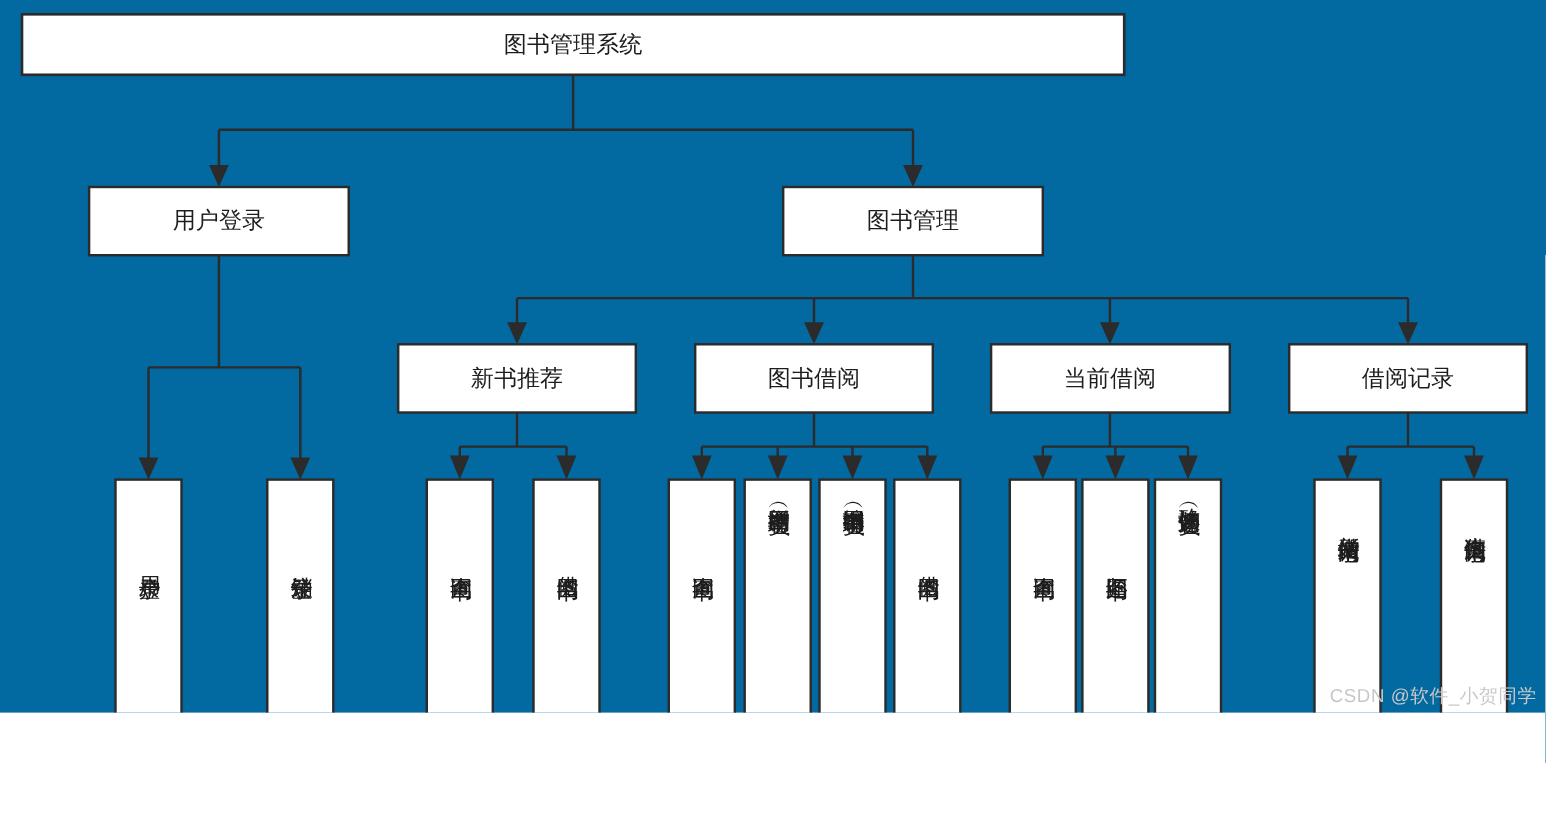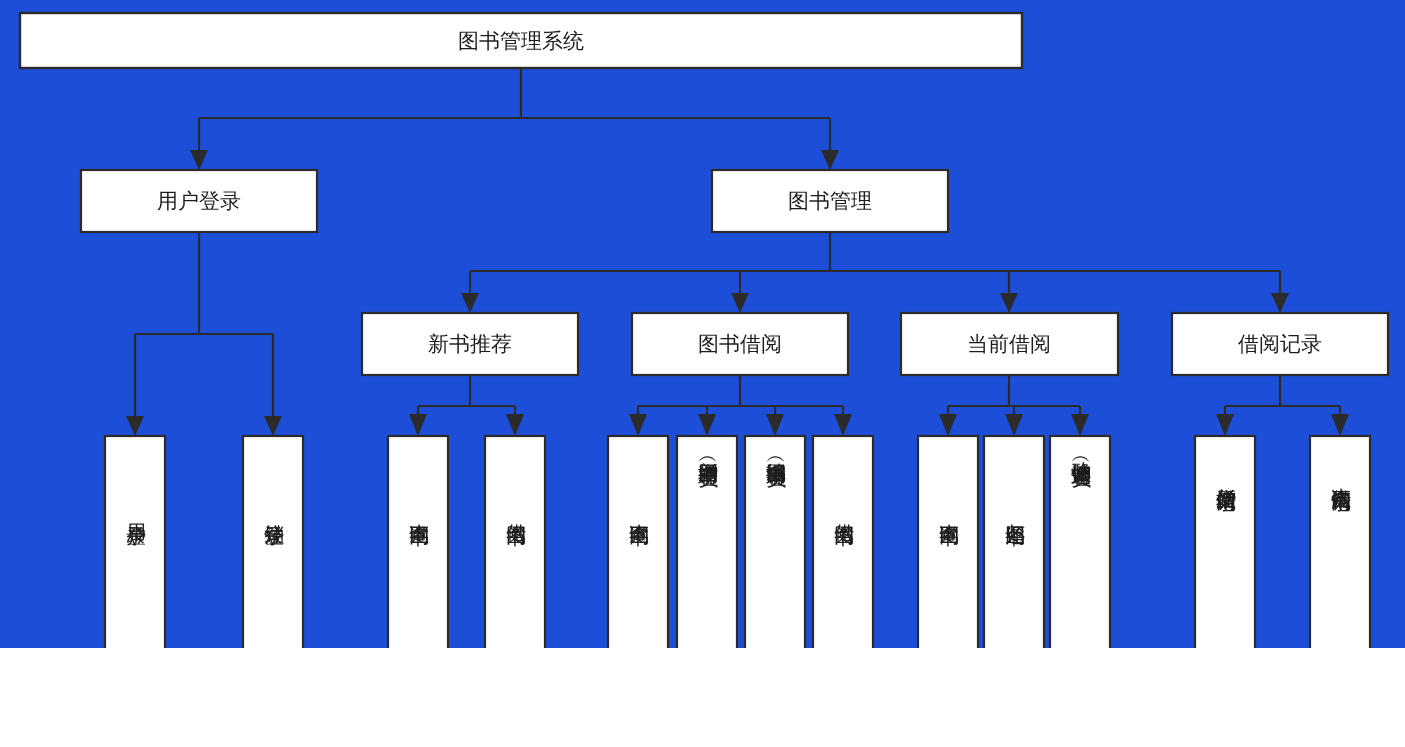--- a/index.html
+++ b/index.html
@@ -7,21 +7,21 @@
     padding: 0;
     background: #ffffff;
   }
   body {
     font-family: "Liberation Sans", "DejaVu Sans", sans-serif;
   }
   #stage {
     position: relative;
     width: 1405px;
     height: 648px;
-    background: #1d4ed8;
+    background: #0369a1;
     overflow: hidden;
   }
   #diagram-svg {
     position: absolute;
     left: 0;
     top: 0;
   }
   .node-rect {
     fill: #ffffff;
     stroke: #2b2b2b;
@@ -234,14 +234,15 @@
       <text class="node-label leaf" x="1225" y="472">新增借阅记录</text>
     </g>
 
     <g>
       <rect class="node-rect" x="1310" y="436" width="60" height="297"></rect>
       <text class="node-label leaf" x="1340" y="472">查询借阅记录</text>
     </g>
 
   </svg>
 
+  <div class="watermark">CSDN @软件_小贺同学</div>
 
 </div>
 
 </body></html>

